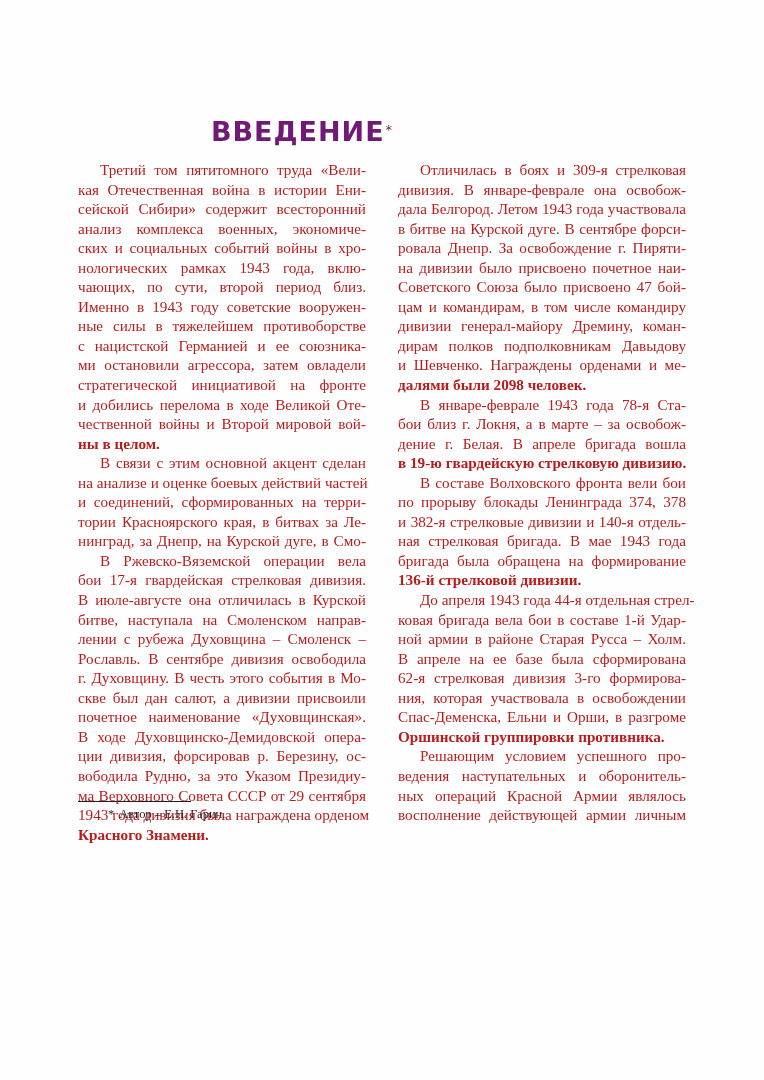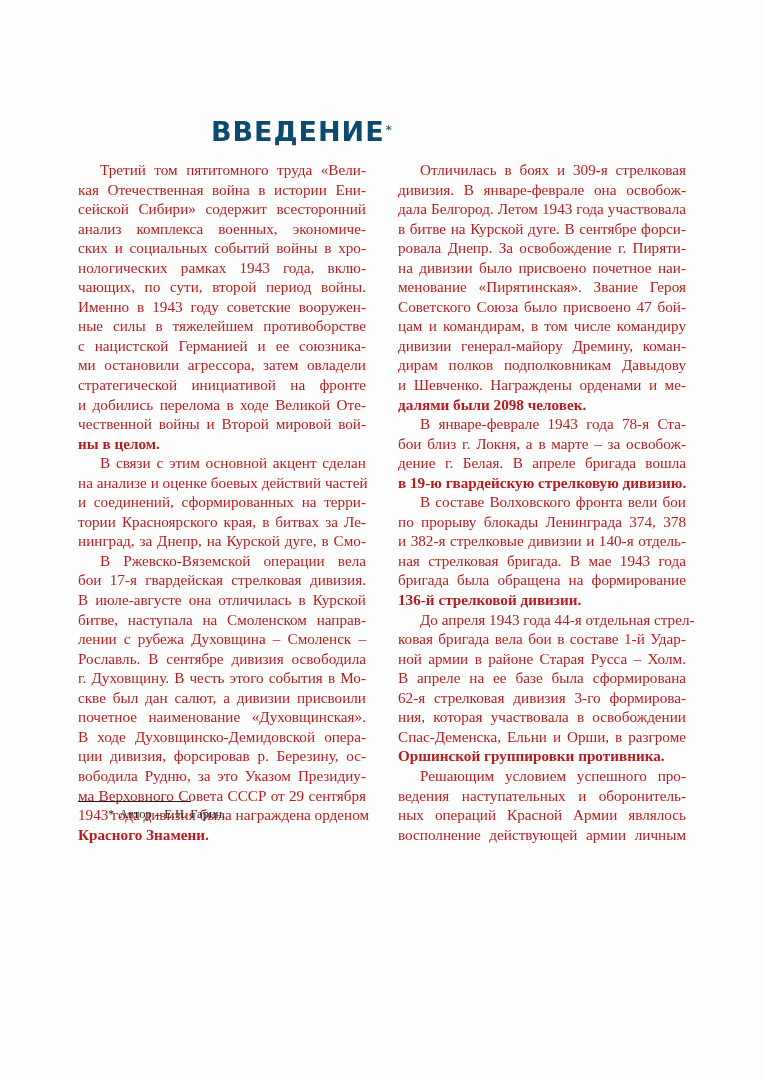--- a/index.html
+++ b/index.html
@@ -1,21 +1,21 @@
 <!DOCTYPE html>
 <html><head>
 <meta charset="utf-8">
 <style>
   html, body { margin: 0; padding: 0; background: #ffffff; }
   body { width: 764px; height: 1080px; position: relative; overflow: hidden; color: #231f20; }
   .page { position: absolute; left: 0; top: 0; width: 764px; height: 1080px; background: #fefefe; }
   .title {
     position: absolute; top: 114px; left: 0; width: 604px; text-align: center;
     font-family: "DejaVu Sans", sans-serif; font-weight: bold; font-size: 27px;
-    letter-spacing: 1px; color: #0c4a6e; line-height: 36px;
+    letter-spacing: 1px; color: #701a75; line-height: 36px;
   }
   .title sup { font-size: 13px; vertical-align: top; position: relative; top: -2px; margin-left: 1px; font-weight: normal; }
   .col {
     position: absolute; top: 160px; width: 288px;
     font-family: "Liberation Serif", serif; font-size: 15.2px; line-height: 19.55px;
     color: #b91c1c;
   }
   .col.left { left: 78px; }
   .col.right { left: 398px; }
   .line { display: block; white-space: nowrap; text-align: justify; text-align-last: justify; height: 19.55px; }
@@ -36,21 +36,21 @@
     <span>ВВЕДЕНИЕ</span><sup>*</sup>
   </div>
 
   <div class="col left" id="left-col">
       <span class="line indent">Третий том пятитомного труда «Вели-</span>
       <span class="line">кая Отечественная война в истории Ени-</span>
       <span class="line">сейской Сибири» содержит всесторонний</span>
       <span class="line">анализ комплекса военных, экономиче-</span>
       <span class="line">ских и социальных событий войны в хро-</span>
       <span class="line">нологических рамках 1943 года, вклю-</span>
-      <span class="line">чающих, по сути, второй период войны.</span>
+      <span class="line">чающих, по сути, второй период близ.</span>
       <span class="line">Именно в 1943 году советские вооружен-</span>
       <span class="line">ные силы в тяжелейшем противоборстве</span>
       <span class="line">с нацистской Германией и ее союзника-</span>
       <span class="line">ми остановили агрессора, затем овладели</span>
       <span class="line">стратегической инициативой на фронте</span>
       <span class="line">и добились перелома в ходе Великой Оте-</span>
       <span class="line">чественной войны и Второй мировой вой-</span>
       <span class="line last">ны в целом.</span>
       <span class="line indent">В связи с этим основной акцент сделан</span>
       <span class="line">на анализе и оценке боевых действий частей</span>
@@ -73,21 +73,20 @@
       <span class="line">1943 года дивизия была награждена орденом</span>
       <span class="line last">Красного Знамени.</span>
     </div>
   <div class="col right" id="right-col">
       <span class="line indent">Отличилась в боях и 309-я стрелковая</span>
       <span class="line">дивизия. В январе-феврале она освобож-</span>
       <span class="line">дала Белгород. Летом 1943 года участвовала</span>
       <span class="line">в битве на Курской дуге. В сентябре форси-</span>
       <span class="line">ровала Днепр. За освобождение г. Пиряти-</span>
       <span class="line">на дивизии было присвоено почетное наи-</span>
-      <span class="line">менование «Пирятинская». Звание Героя</span>
       <span class="line">Советского Союза было присвоено 47 бой-</span>
       <span class="line">цам и командирам, в том числе командиру</span>
       <span class="line">дивизии генерал-майору Дремину, коман-</span>
       <span class="line">дирам полков подполковникам Давыдову</span>
       <span class="line">и Шевченко. Награждены орденами и ме-</span>
       <span class="line last">далями были 2098 человек.</span>
       <span class="line indent">В январе-феврале 1943 года 78-я Ста-</span>
       <span class="line">бои близ г. Локня, а в марте – за освобож-</span>
       <span class="line">дение г. Белая. В апреле бригада вошла</span>
       <span class="line last">в 19-ю гвардейскую стрелковую дивизию.</span>

